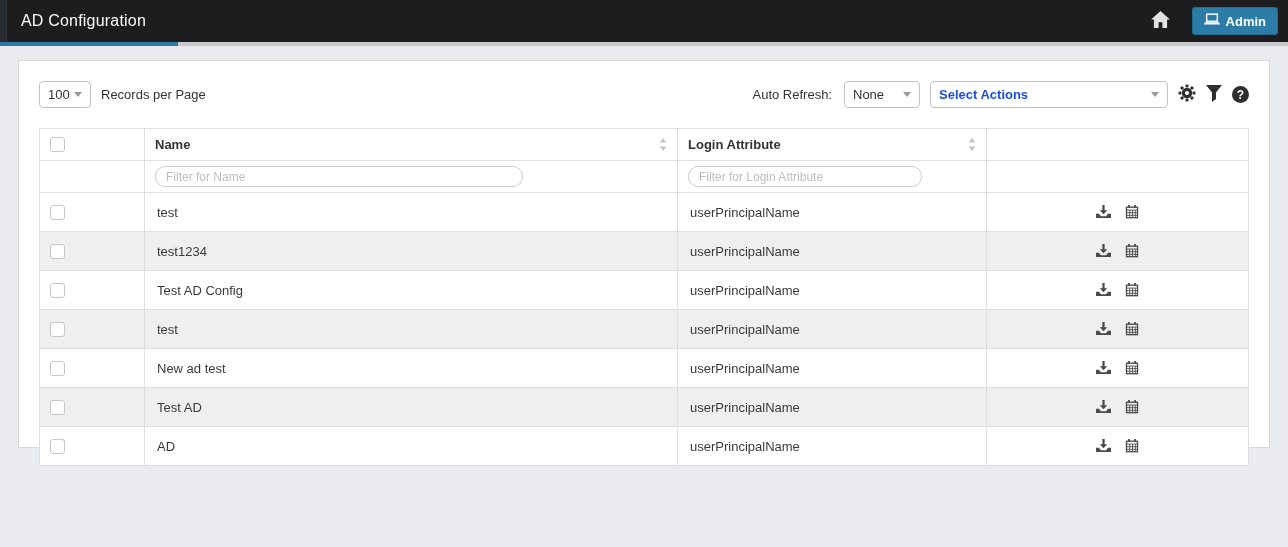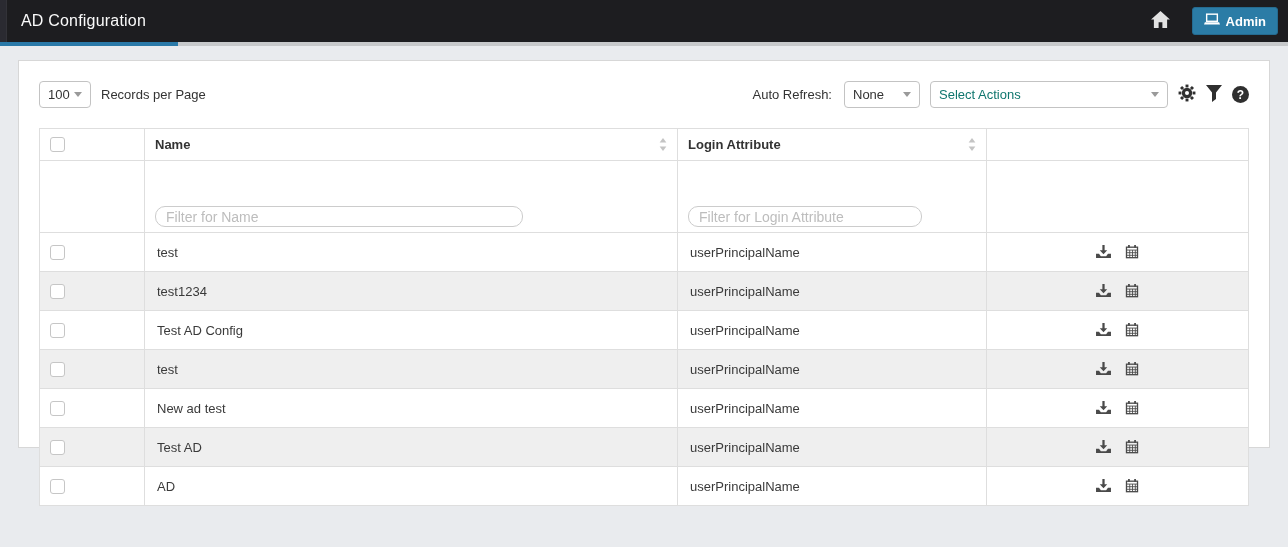--- a/index.html
+++ b/index.html
@@ -23,37 +23,37 @@
   
   .toolbar { display:flex; align-items:center; font-size:13px; margin-bottom:20px; }
   .select-box { background:#fff; border:1px solid #c3c3c3; border-radius:4px; height:27px; display:flex; align-items:center;
                 padding:0 8px; cursor:pointer; color:#333; }
   .select-box .caret { width:0; height:0; border-left:4px solid transparent; border-right:4px solid transparent;
                        border-top:5px solid #9a9a9a; margin-left:auto; }
   .records-select { width:52px; margin-right:10px; }
   .toolbar-right { margin-left:auto; display:flex; align-items:center; gap:10px; }
   .auto-refresh-label { margin-right:2px; }
   .refresh-select { width:76px; }
-  .actions-select { width:238px; color:#0f766e; }
+  .actions-select { width:238px; color:#1d4ed8;font-weight:bold; }
   .icon-btn { display:flex; align-items:center; justify-content:center; cursor:pointer; }
   .help-circle { width:17px; height:17px; border-radius:50%; background:#2f2f2f; color:#fff; font-size:12px; font-weight:700;
                  display:flex; align-items:center; justify-content:center; }
 
   
   table.config-table { width:100%; border-collapse:collapse; border:1px solid #c9c9c9; }
   .config-table th, .config-table td { border:1px solid #dedede; }
   .config-table thead th { background:#fff; font-size:13px; font-weight:700; text-align:left; padding:8px 10px; height:31px; }
   .col-cb { width:105px; }
   .col-name { width:533px; }
   .col-login { width:309px; }
   .th-inner { display:flex; align-items:center; }
   .sort-icon { margin-left:auto; display:flex; }
   .filter-row td { padding:5px 10px; height:32px; background:#fff; }
-  .filter-input { border:1px solid #ccc; border-radius:10px; height:21px; font-size:14px; color:#555; padding:0 10px;
-                  font-family:"Liberation Sans", sans-serif; outline:none;margin-top:40px; }
+  .filter-input { border:1px solid #ccc; border-radius:10px; height:21px; font-size:12px; color:#555; padding:0 10px;
+                  font-family:"Liberation Sans", sans-serif; outline:none; }
   .filter-input::placeholder { color:#bdbdbd; }
   .filter-name { width:368px; }
   .filter-login { width:234px; }
   tbody td { height:39px; font-size:13px; color:#3a3a3a; padding:0 12px; background:#fff; }
   tbody tr:nth-child(even) td { background:#efefef; }
   .cbx { appearance:none; -webkit-appearance:none; width:15px; height:15px; border:1px solid #c6c6c6; border-radius:3px;
          background:#fff; margin:0; display:block; cursor:pointer; }
   .cb-cell { padding-left:10px !important; }
   .actions-cell { text-align:center; }
   .actions-inner { display:flex; align-items:center; justify-content:center; gap:14px; }

